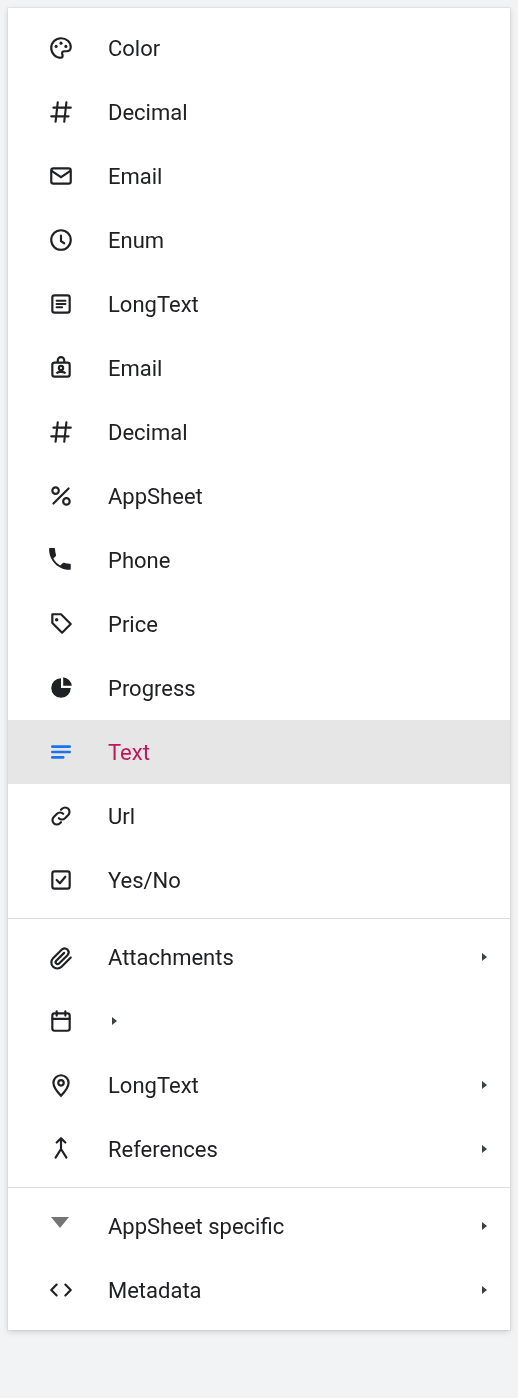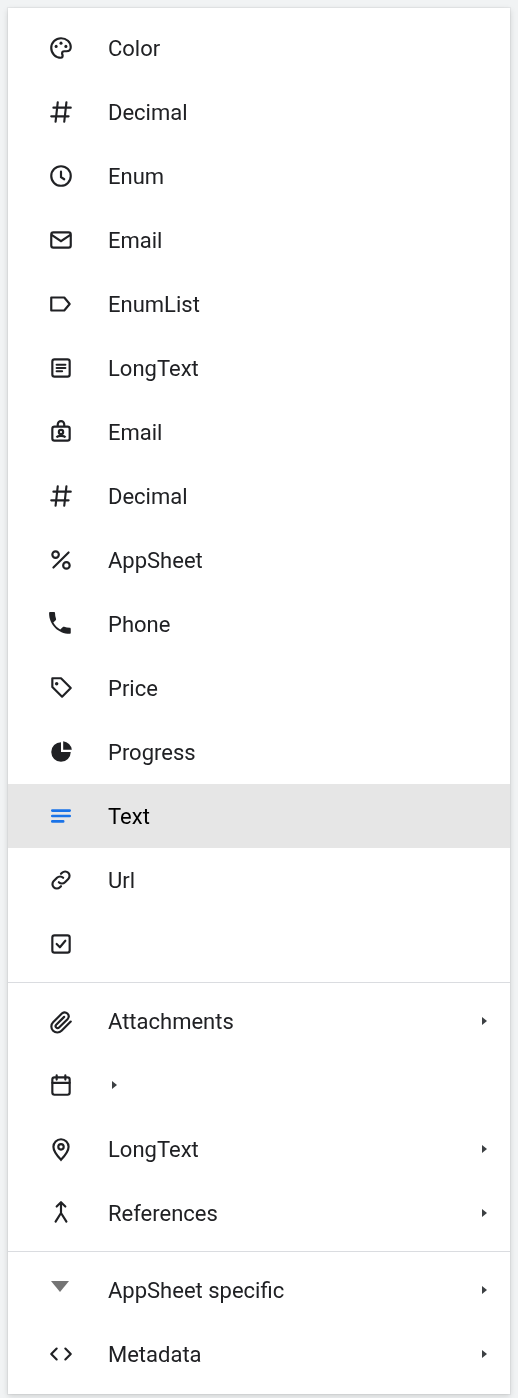--- a/index.html
+++ b/index.html
@@ -20,21 +20,21 @@
       position: relative;
       display: flex;
       align-items: center;
       height: 64px;
       padding: 0 20px 0 40px;
       cursor: pointer;
       color: #202124;
     }
     .menu-item.selected {
       background: #e6e6e6;
-      color: #000000;
+      color: #be185d;
     }
     .menu-item .icon-wrap {
       width: 60px;
       display: flex;
       align-items: center;
       justify-content: flex-start;
       color: inherit;
     }
     .menu-item.selected .icon-wrap { color: #1a73e8; }
     .menu-item .label {
@@ -154,60 +154,52 @@
       <span class="icon-wrap">
         <svg class="glyph">
           <use href="#hash-icon"></use>
         </svg>
       </span>
       <span class="label">Decimal</span>
     </div>
     <div class="menu-item">
       <span class="icon-wrap">
         <svg class="glyph">
+          <use href="#mail-icon"></use>
+        </svg>
+      </span>
+      <span class="label">Email</span>
+    </div>
+    <div class="menu-item">
+      <span class="icon-wrap">
+        <svg class="glyph">
           <use href="#clock-icon"></use>
         </svg>
       </span>
       <span class="label">Enum</span>
     </div>
     <div class="menu-item">
       <span class="icon-wrap">
         <svg class="glyph">
-          <use href="#mail-icon"></use>
+          <use href="#notes-box-icon"></use>
+        </svg>
+      </span>
+      <span class="label">LongText</span>
+    </div>
+    <div class="menu-item">
+      <span class="icon-wrap">
+        <svg class="glyph">
+          <use href="#badge-icon"></use>
         </svg>
       </span>
       <span class="label">Email</span>
     </div>
     <div class="menu-item">
       <span class="icon-wrap">
         <svg class="glyph">
-          <use href="#tag-outline-icon"></use>
-        </svg>
-      </span>
-      <span class="label">EnumList</span>
-    </div>
-    <div class="menu-item">
-      <span class="icon-wrap">
-        <svg class="glyph">
-          <use href="#notes-box-icon"></use>
-        </svg>
-      </span>
-      <span class="label">LongText</span>
-    </div>
-    <div class="menu-item">
-      <span class="icon-wrap">
-        <svg class="glyph">
-          <use href="#badge-icon"></use>
-        </svg>
-      </span>
-      <span class="label">Email</span>
-    </div>
-    <div class="menu-item">
-      <span class="icon-wrap">
-        <svg class="glyph">
           <use href="#hash-icon"></use>
         </svg>
       </span>
       <span class="label">Decimal</span>
     </div>
     <div class="menu-item">
       <span class="icon-wrap">
         <svg class="glyph">
           <use href="#percent-icon"></use>
         </svg>
@@ -253,20 +245,21 @@
         </svg>
       </span>
       <span class="label">Url</span>
     </div>
     <div class="menu-item">
       <span class="icon-wrap">
         <svg class="glyph">
           <use href="#checkbox-icon"></use>
         </svg>
       </span>
+      <span class="label">Yes/No</span>
     </div>
     <div class="divider"></div>
     <div class="menu-item">
       <span class="icon-wrap">
         <svg class="glyph">
           <use href="#attachment-icon"></use>
         </svg>
       </span>
       <span class="label">Attachments</span>
       <span class="chevron"><svg>

